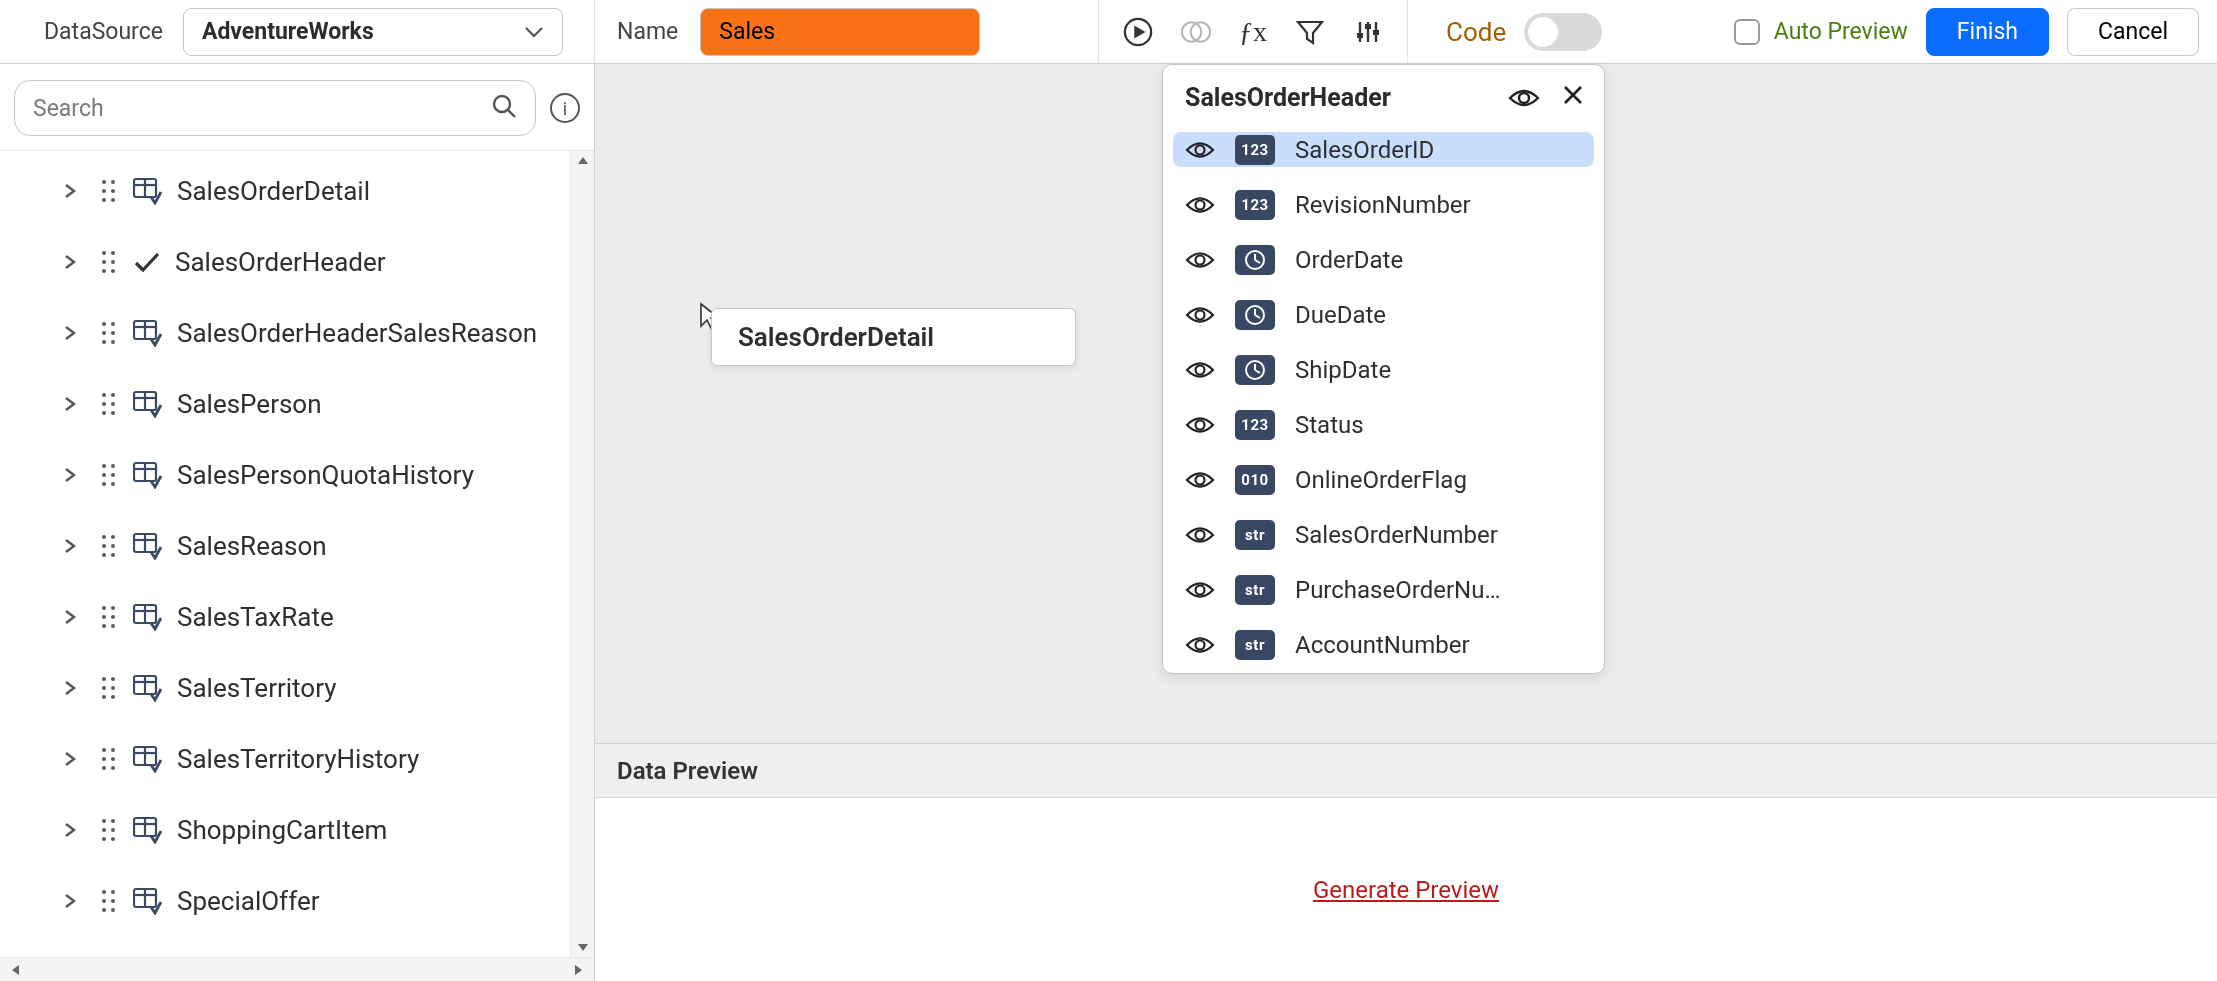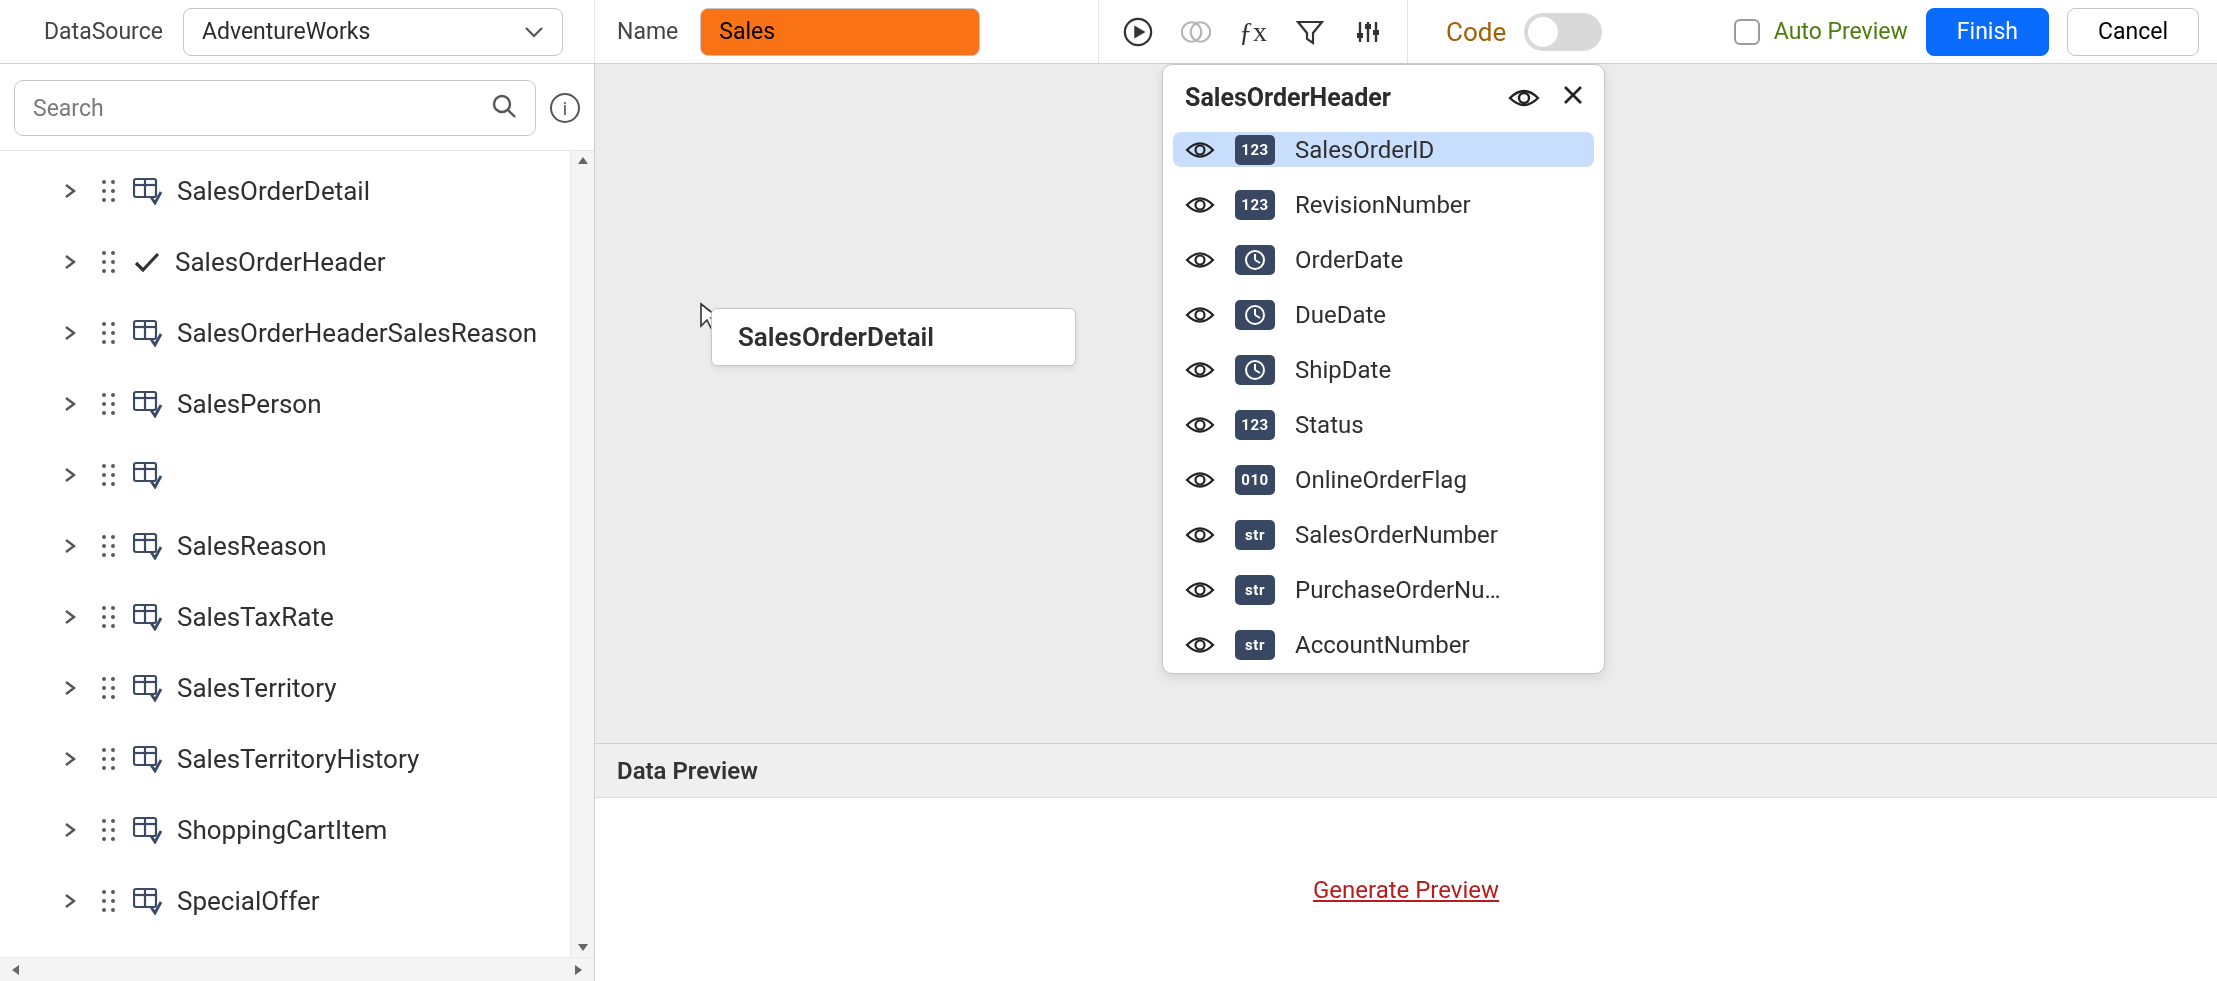--- a/index.html
+++ b/index.html
@@ -10,21 +10,21 @@
     display: flex; align-items: center; height: 64px;
     border-bottom: 1px solid #d0d0d0; background: #fff;
   }
   .topbar .section { display: flex; align-items: center; padding: 0 12px; height: 100%; }
   .topbar .sep { width: 1px; height: 100%; background: #e4e4e4; }
 
   .ds-label { font-size: 23px; color: #444; padding-left: 32px; padding-right: 20px; }
   .ds-select {
     width: 380px; height: 48px; border: 1px solid #c6c6c6; border-radius: 8px;
     display: flex; align-items: center; justify-content: space-between;
-    padding: 16px 18px; font-size: 23px; color: #2c2c2c; background: #fff;
+    padding: 16px 18px; font-size: 23px; color: #2c2c2c; background: #fff; font-weight: bold;
   }
   .ds-select .chev svg { display: block; }
 
   .name-label { font-size: 23px; color: #444; padding-left: 10px; padding-right: 22px; }
   .name-input {
     width: 280px; height: 48px; border: 1px solid #c6c6c6; border-radius: 8px;
     padding: 0 18px; font-size: 23px; background: #f97316; outline: none;
   }
 
   .tool-icons { display: flex; align-items: center; gap: 28px; padding: 0 24px; }
@@ -50,21 +50,21 @@
   }
   .btn.primary { background: #0a6cff; color: #fff; border-color: #0a6cff; }
 
   
   .main { display: flex; height: calc(100% - 64px); }
 
   
   .left { width: 595px; border-right: 1px solid #d0d0d0; display: flex; flex-direction: column; background: #fff; }
   .search-row { display: flex; align-items: center; gap: 14px; padding: 16px 14px 14px 14px; }
   .search-box {
-    flex: 1; height: 56px; border: 1px solid #c6c6c6; border-radius: 9px;
+    flex: 1; height: 56px; border: 1px solid #c6c6c6; border-radius: 16px;
     display: flex; align-items: center; justify-content: space-between; padding: 0 18px;
   }
   .search-box input {
     border: none; outline: none; font-size: 23px; width: 100%; color: #3a3a3a; background: transparent;
   }
   .search-box input::placeholder { color: #7a7a7a; }
   .info-circle {
     width: 30px; height: 30px; border: 2px solid #555; border-radius: 50%;
     display: flex; align-items: center; justify-content: center; font-size: 18px; color: #555;
   }
@@ -360,20 +360,21 @@
               <span></span>
             </span>
     <span class="table-ico">
               <svg width="30" height="28" viewBox="0 0 30 28">
   <rect x="1" y="2" width="22" height="18" rx="2" fill="none" stroke="#3a4a64" stroke-width="2.2"></rect>
   <line x1="1" y1="8" x2="23" y2="8" stroke="#3a4a64" stroke-width="2.2"></line>
   <line x1="12" y1="2" x2="12" y2="20" stroke="#3a4a64" stroke-width="2.2"></line>
   <polyline points="18,20 22,26 28,15" fill="none" stroke="#3a4a64" stroke-width="2.8"></polyline>
 </svg>
             </span>
+    <span>SalesPersonQuotaHistory</span>
           </div>
           <div class="tree-item">
     <span class="expand">
               <svg width="16" height="24" viewBox="0 0 16 24">
                 <polyline points="4,6 12,12 4,18" fill="none" stroke="#555" stroke-width="2.4"></polyline>
               </svg>
             </span>
     <span class="drag-dots">
               <span></span>
               <span></span>

